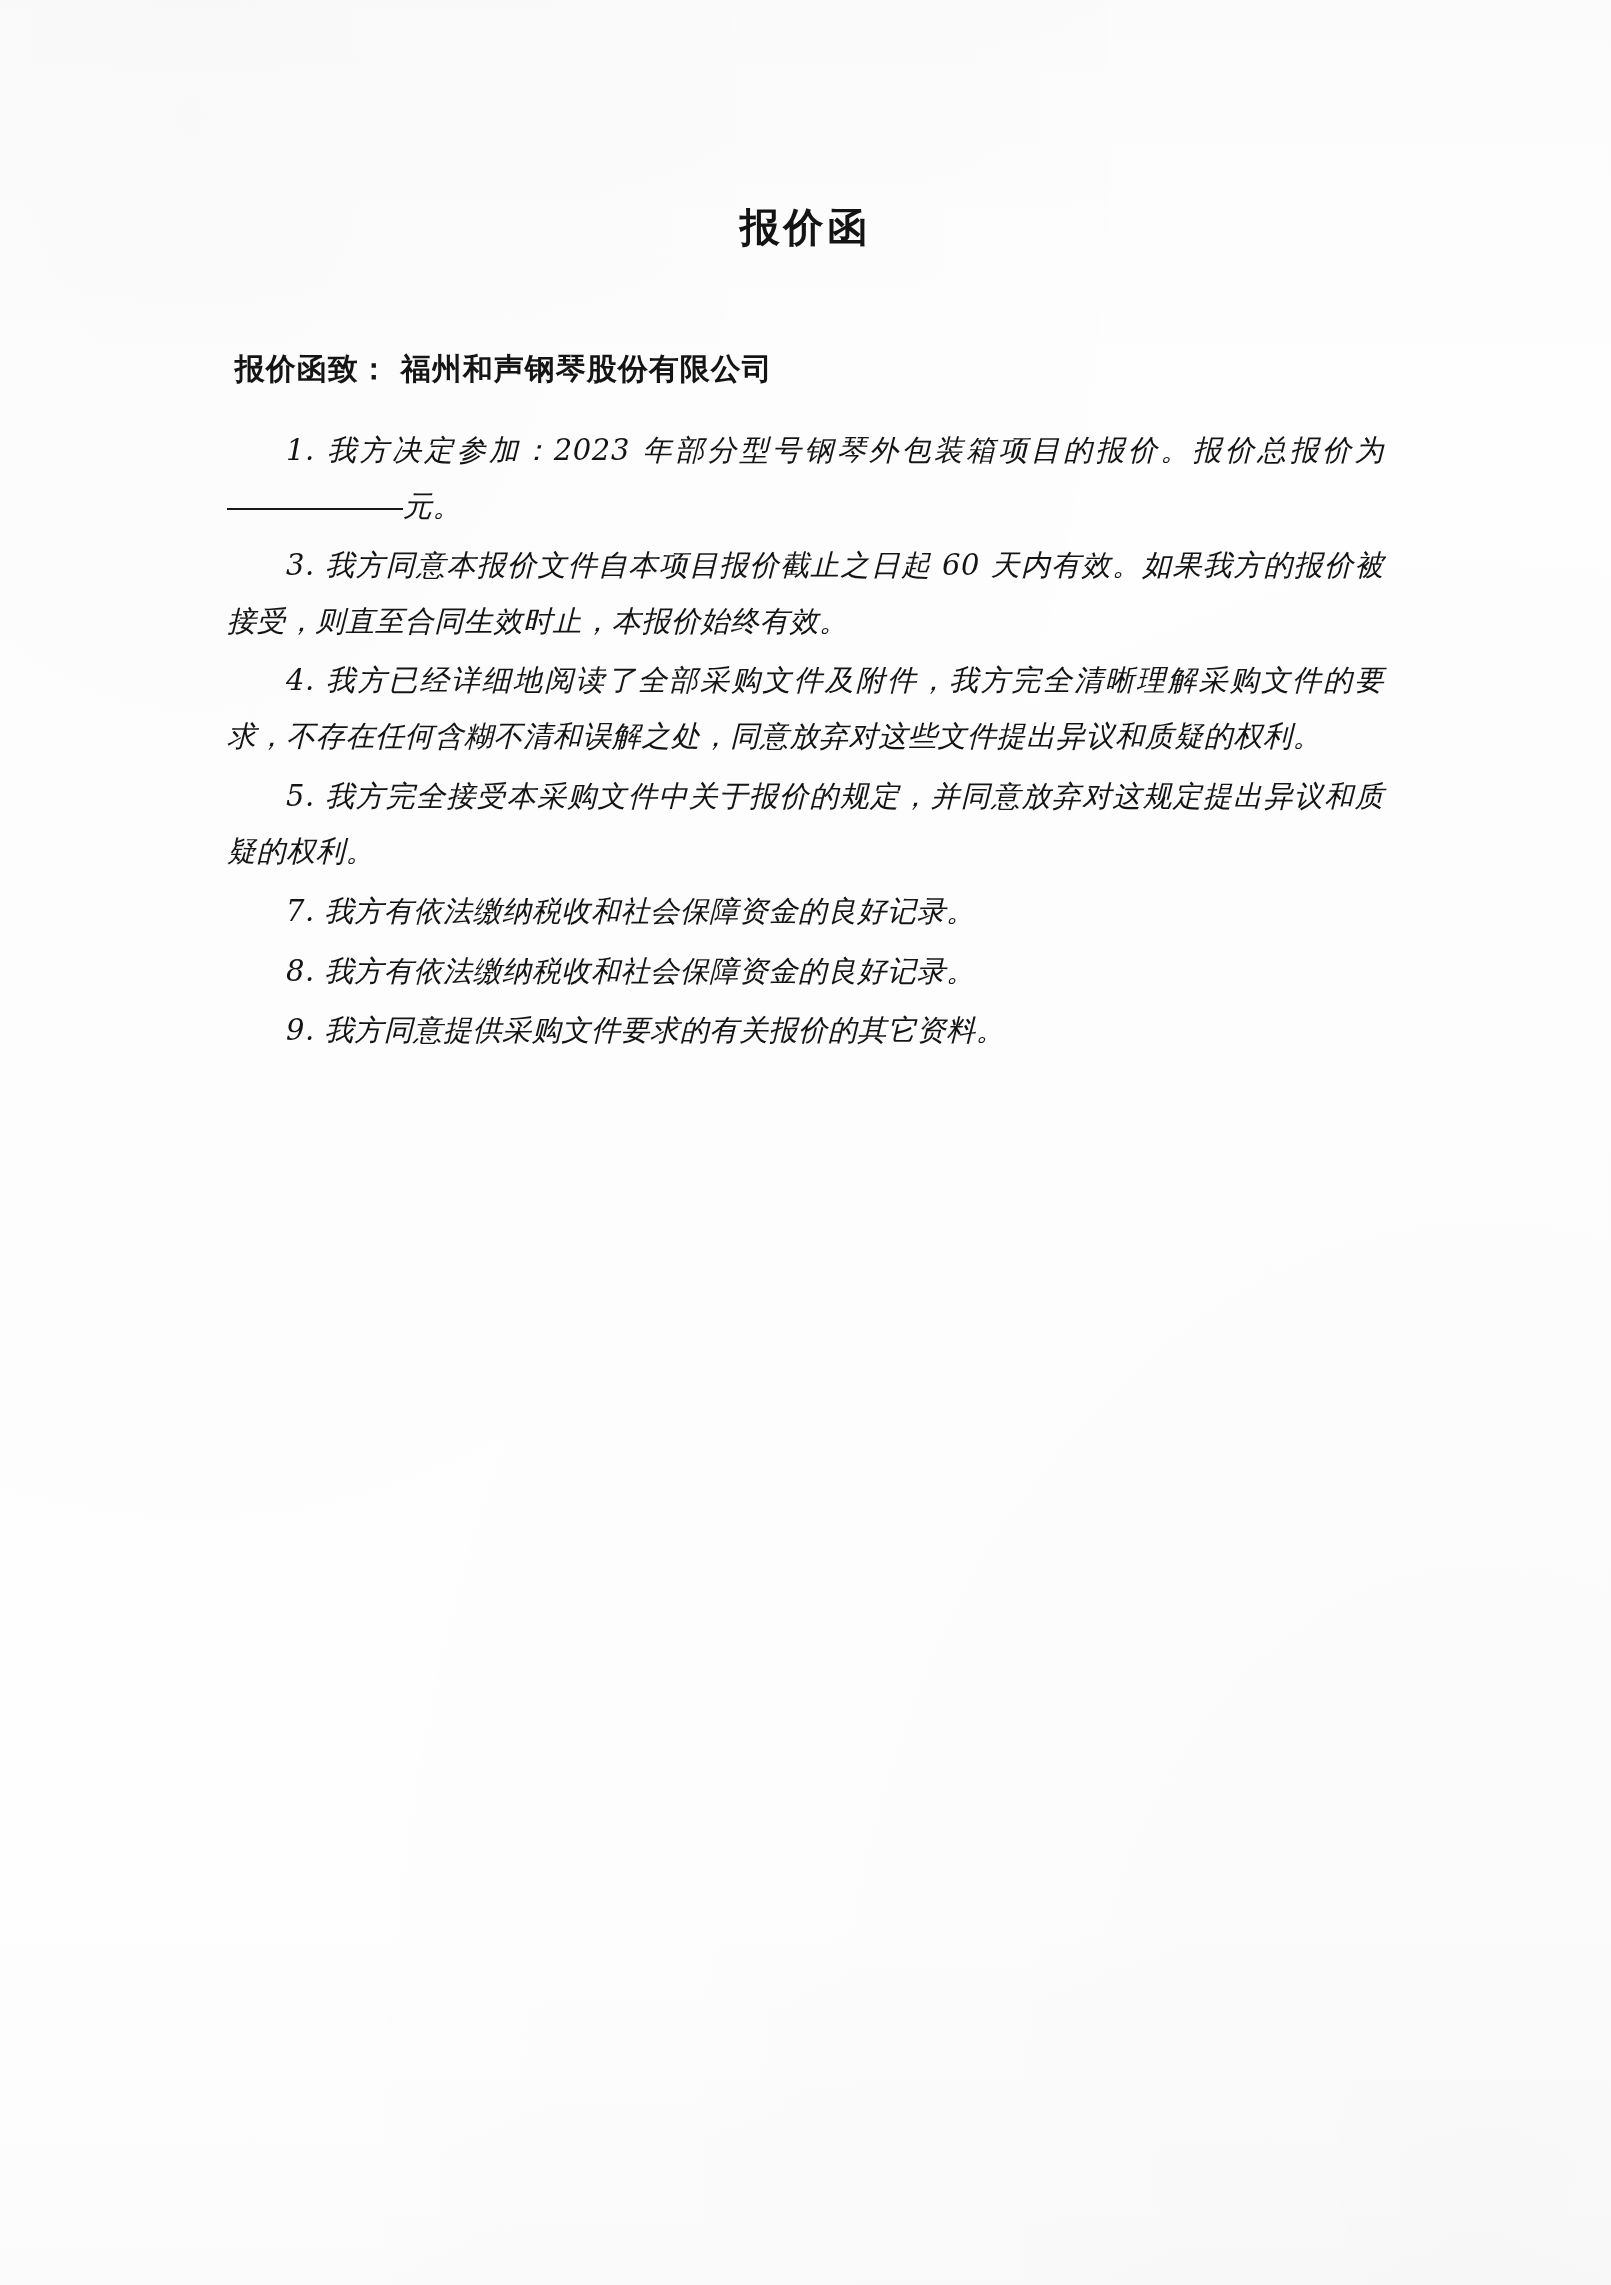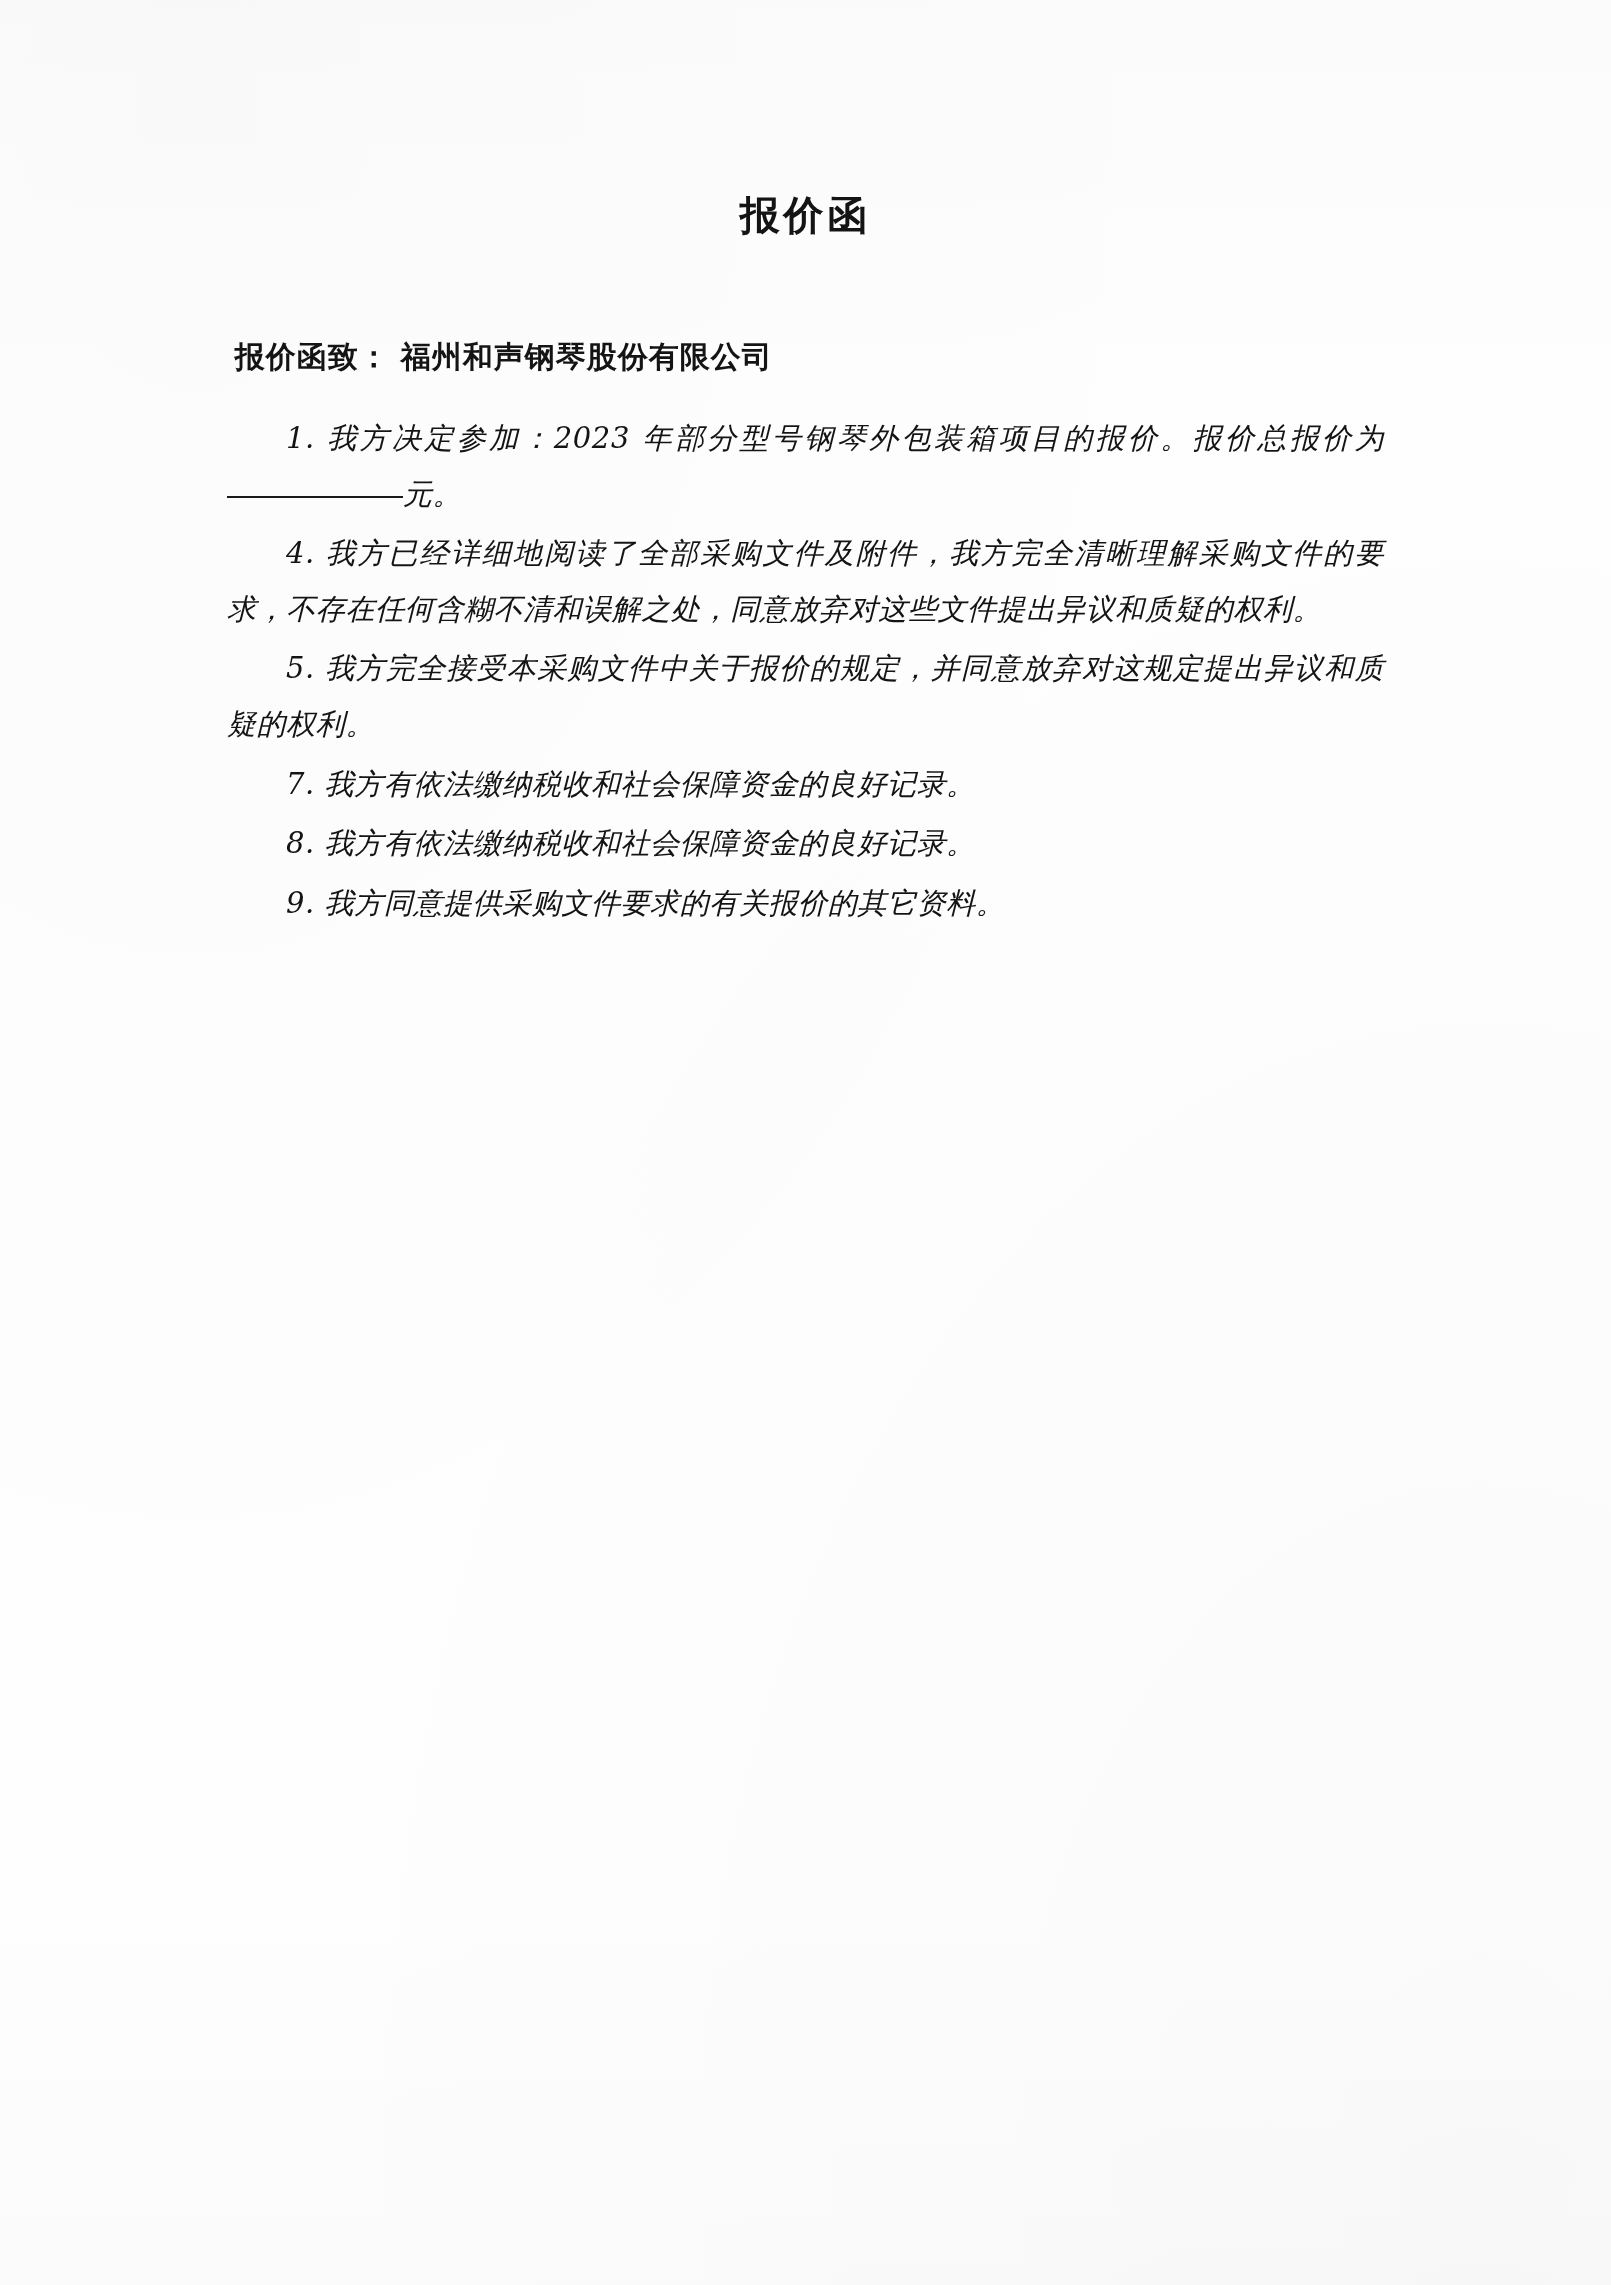--- a/index.html
+++ b/index.html
@@ -14,21 +14,21 @@
     color: #141414;
     position: relative;
     overflow: hidden;
   }
   .page {
     position: absolute;
     top: 0; left: 0;
     width: 1611px;
     height: 2286px;
     box-sizing: border-box;
-    padding: 4px;
+    padding: 16px;
     background: #fefefe;
   }
   
   .page::before {
     content: "";
     position: absolute;
     inset: 0;
     background:
       radial-gradient(ellipse at 12% 5%, rgba(0,0,0,0.012), rgba(0,0,0,0) 55%),
       radial-gradient(ellipse at 92% 95%, rgba(0,0,0,0.015), rgba(0,0,0,0) 60%),
@@ -102,20 +102,24 @@
       <span class="to-label">报价函致：</span><span class="to-name">福州和声钢琴股份有限公司</span>
     </div>
 
 
     <p class="para list-item">
       <span class="num">1.</span>
       <span>我方决定参加：2023 年部分型号钢琴外包装箱项目的报价。报价总报价为</span><span class="blank-line"></span><span>元。</span>
     </p>
 
 
+    <p class="para list-item">
+      <span class="num">3.</span>
+      <span>我方同意本报价文件自本项目报价截止之日起 60 天内有效。如果我方的报价被接受，则直至合同生效时止，本报价始终有效。</span>
+    </p>
 
     <p class="para list-item">
       <span class="num">4.</span>
       <span>我方已经详细地阅读了全部采购文件及附件，我方完全清晰理解采购文件的要求，不存在任何含糊不清和误解之处，同意放弃对这些文件提出异议和质疑的权利。</span>
     </p>
 
     <p class="para list-item">
       <span class="num">5.</span>
       <span>我方完全接受本采购文件中关于报价的规定，并同意放弃对这规定提出异议和质疑的权利。</span>
     </p>

